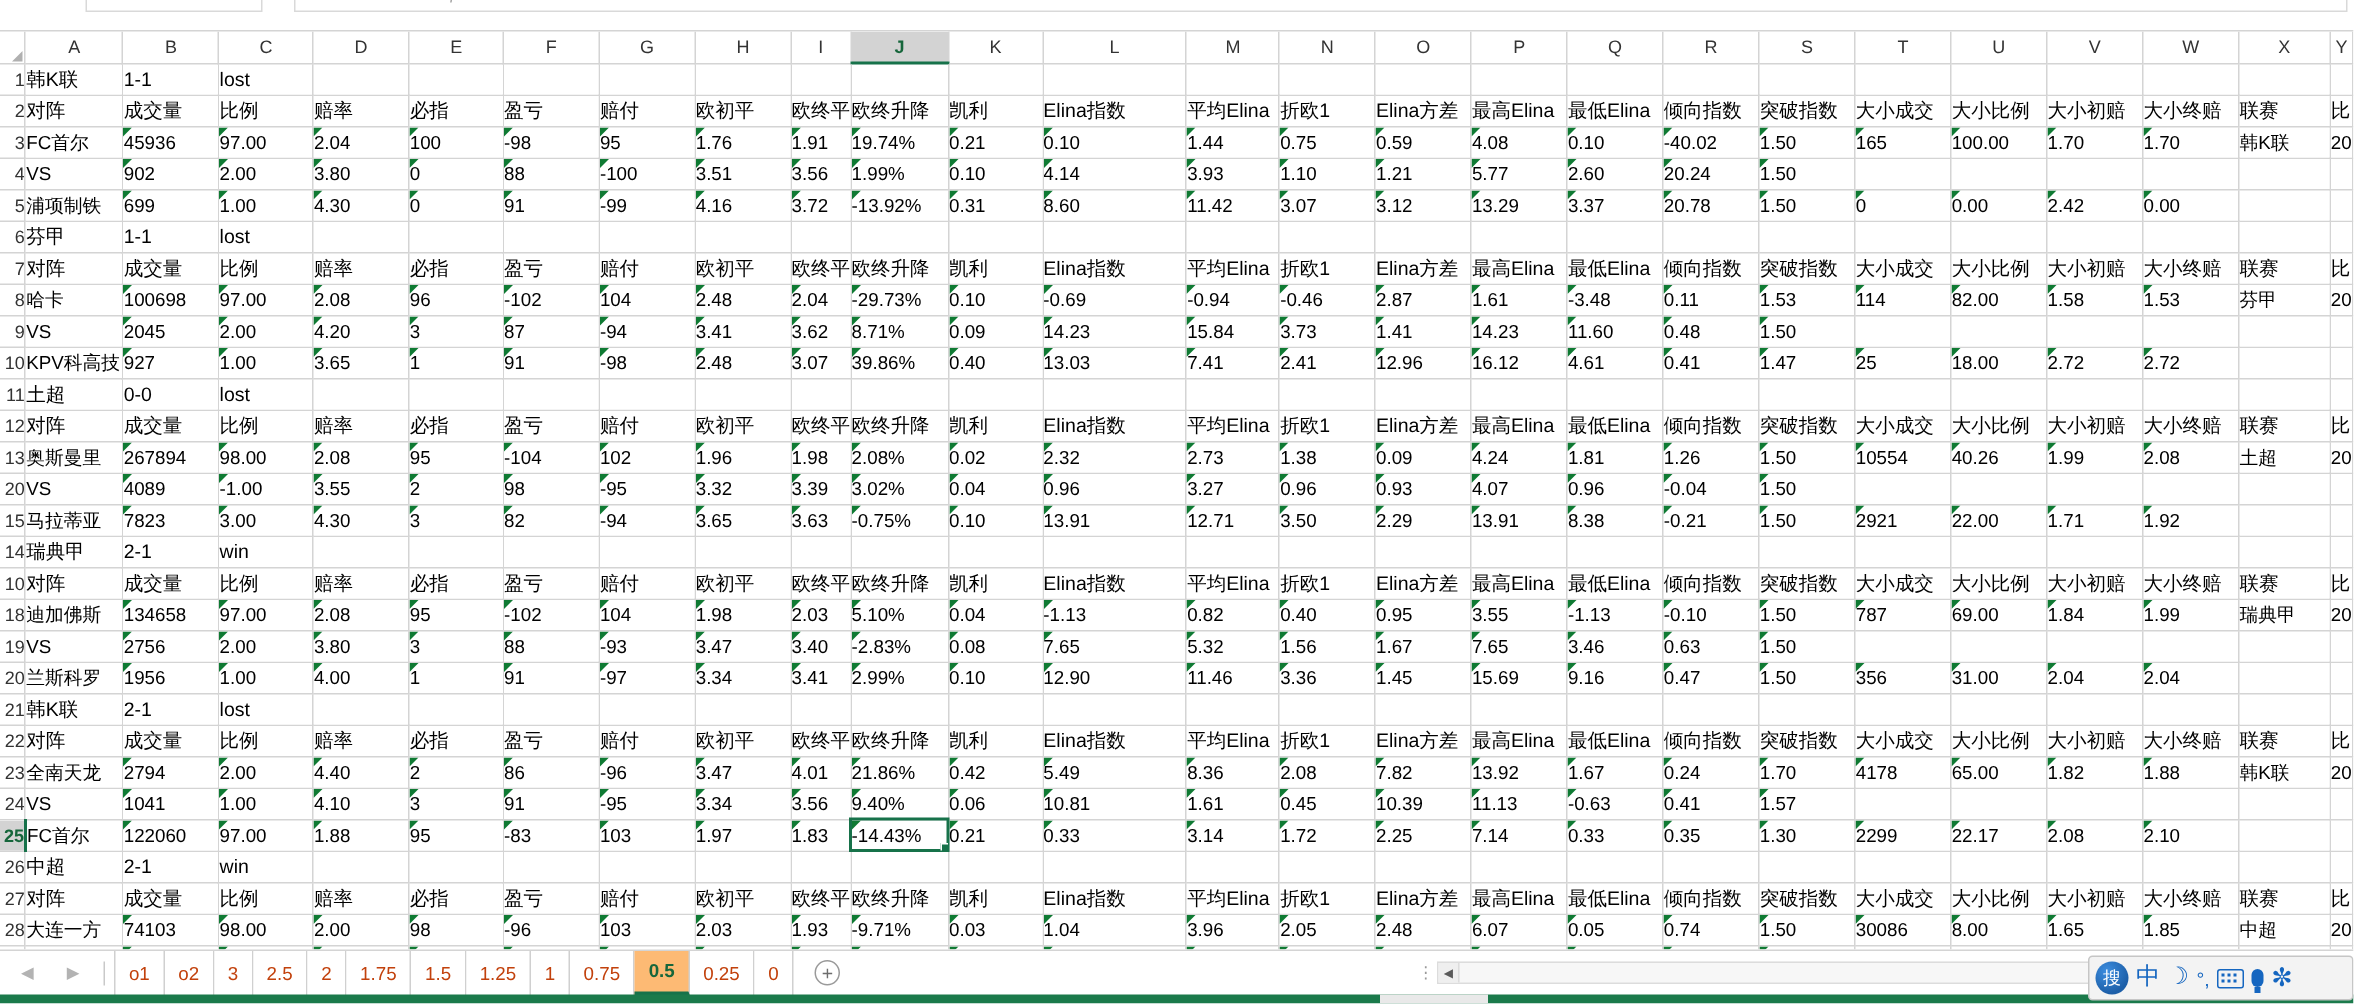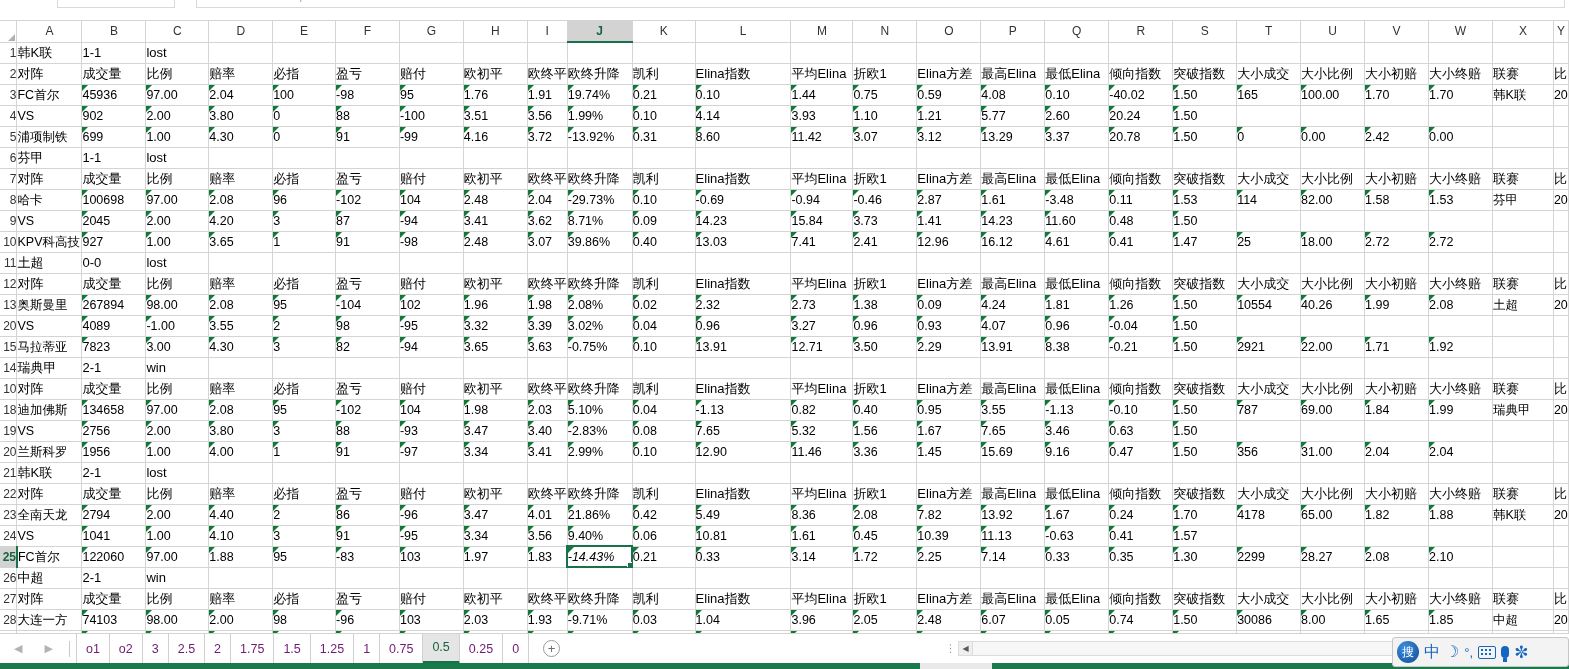--- a/index.html
+++ b/index.html
@@ -123,21 +123,20 @@
     border-right: 6px solid transparent;
   }
   td.cell.hdrow {
     font-size: 13px;
   }
   td.cell.selected {
     outline: 2px solid #17724a;
     outline-offset: -1px;
     position: relative;
     z-index: 5;
-    font-style: italic;
   }
   td.cell.selected::after {
     content: "";
     position: absolute; right: -2px; bottom: -2px;
     width: 5px; height: 5px;
     background: #17724a;
     border: 1px solid #fff;
   }
 
   
@@ -157,31 +156,31 @@
     font-size: 11px; color: #b3b3b3;
   }
   .tabsep {
     width: 1px; height: 16px; background: #c9c9c9; margin: 0 6px;
   }
   .tabs { display: flex; align-items: stretch; height: 30px; }
   .tab {
     display: flex; align-items: center; justify-content: center;
     padding: 0 9px;
     font-size: 12.5px;
-    color: #701a75;
+    color: #c2410c;
     border-right: 1px solid #d0d0d0;
     height: 30px;
     background: #fff;
   }
   .tab:first-child { border-left: 1px solid #d0d0d0; }
   .tab.active {
     color: #16663b;
-    font-weight: normal;
+    font-weight: bold;
     border-bottom: 3px solid #17724a;
-    background: #e5e5e5;
+    background: #fdba74;
   }
   .addsheet {
     margin-left: 14px;
     width: 17px; height: 17px;
     border: 1px solid #9a9a9a;
     border-radius: 50%;
     color: #6d6d6d;
     font-size: 13px;
     line-height: 15px;
     text-align: center;
@@ -993,21 +992,21 @@
             <td class="cell flag">0.21</td>
             <td class="cell flag">0.33</td>
             <td class="cell flag">3.14</td>
             <td class="cell flag">1.72</td>
             <td class="cell flag">2.25</td>
             <td class="cell flag">7.14</td>
             <td class="cell flag">0.33</td>
             <td class="cell flag">0.35</td>
             <td class="cell flag">1.30</td>
             <td class="cell flag">2299</td>
-            <td class="cell flag">28.27</td>
+            <td class="cell flag">22.17</td>
             <td class="cell flag">2.08</td>
             <td class="cell flag">2.10</td>
             <td class="cell"></td>
             <td class="cell"></td>
           </tr>
           <tr>
             <td class="rowhead">26</td>
             <td class="cell hdrow">中超</td>
             <td class="cell hdrow">2-1</td>
             <td class="cell hdrow">win</td>

